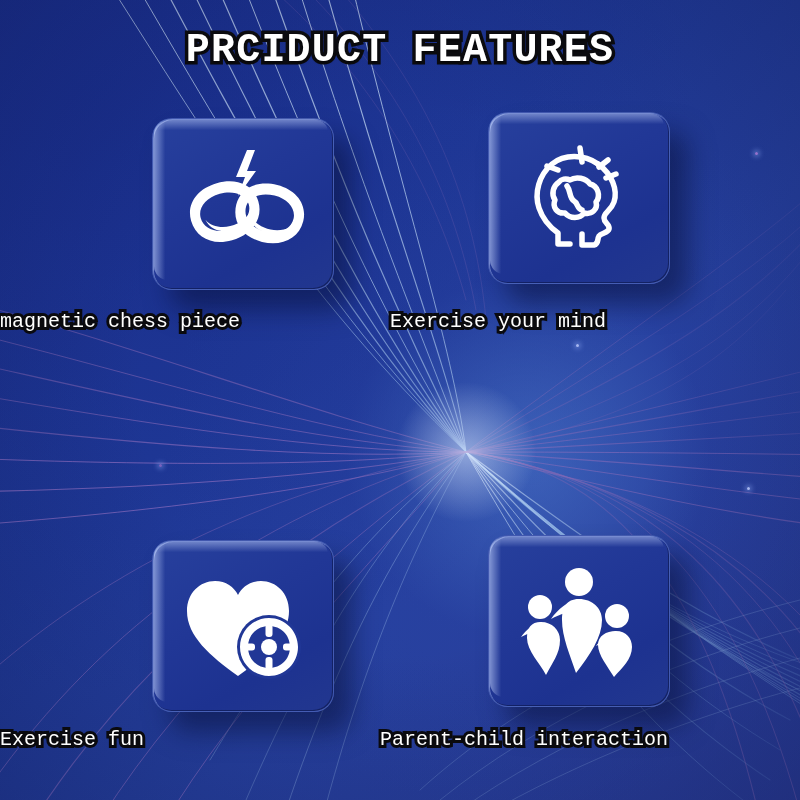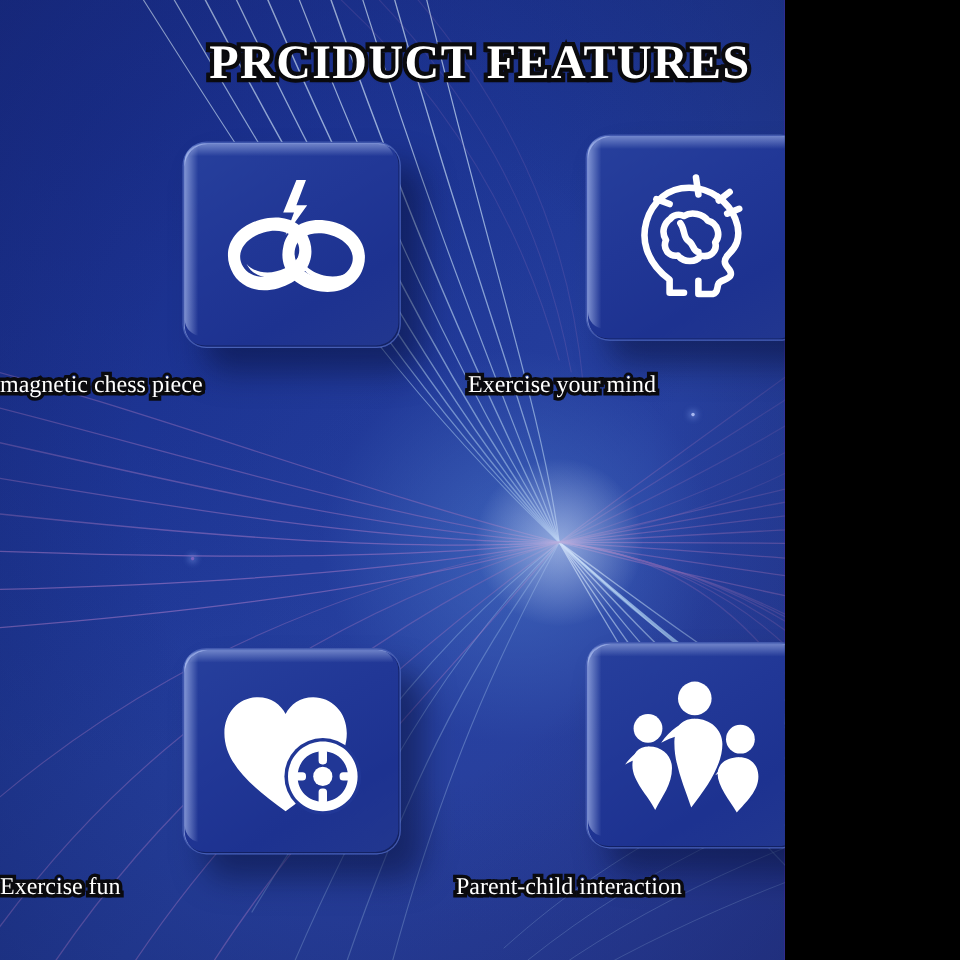--- a/index.html
+++ b/index.html
@@ -2,24 +2,24 @@
 <html><head>
 <meta charset="utf-8">
 <style>
   html, body {
     margin: 0;
     padding: 0;
     background: #000;
   }
   #poster {
     position: relative;
-    width: 654px;
+    width: 800px;
     height: 800px;
     overflow: hidden;
-    font-family: Liberation Serif, serif;
+    font-family: Liberation Mono, monospace;
     background: #6d28d9;
   }
 
   
   .bg-base {
     position: absolute;
     inset: 0;
     background:
       radial-gradient(circle at 66% 57%, rgba(90,140,220,0.45) 0%, rgba(45,70,170,0.18) 26%, rgba(30,52,148,0) 52%),
       radial-gradient(circle at 12% 12%, rgba(25,46,140,0.85) 0%, rgba(31,56,150,0) 60%),

